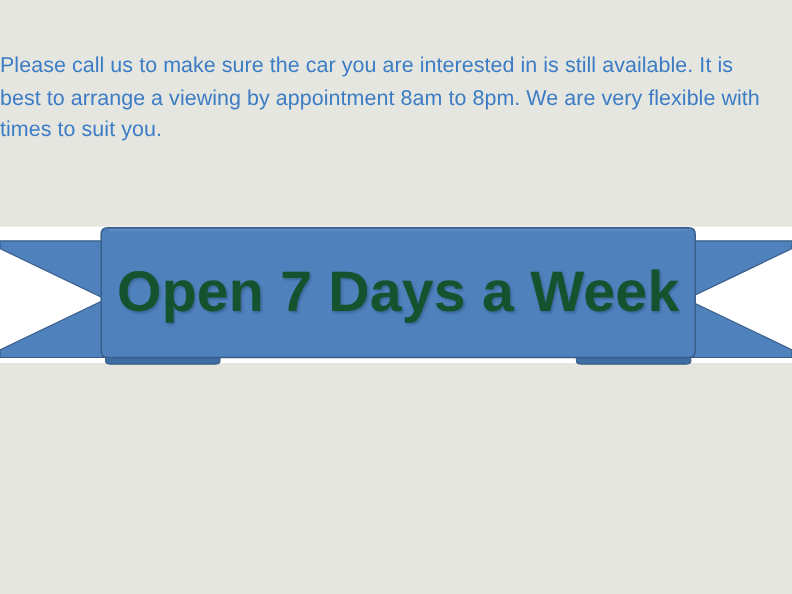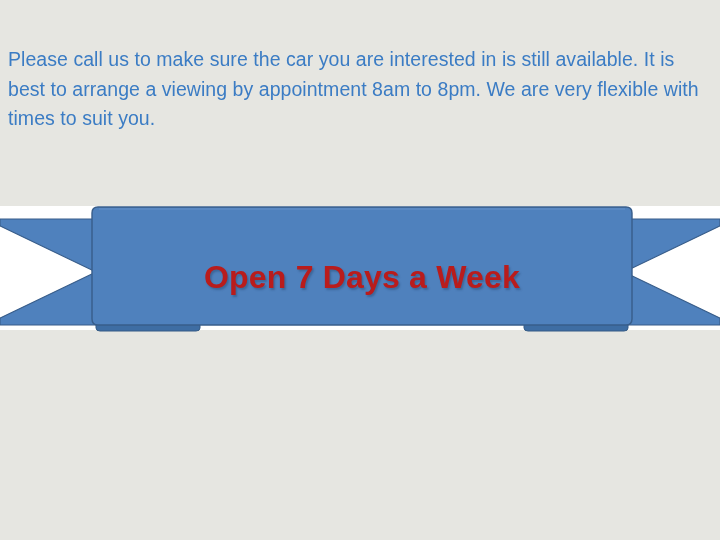--- a/index.html
+++ b/index.html
@@ -19,21 +19,21 @@
     position: absolute;
     left: 0; top: 0;
     width: 720px;
     height: 540px;
     background: #E6E6E1;
   }
 
   
   #body-paragraph {
     position: absolute;
-    left: 8px;
+    left: 0;
     top: 45px;
     width: 700px;
     color: #3B7CC4;
     font-family: "Liberation Sans", sans-serif;
     font-size: 19.5px;
     line-height: 29.5px;
     font-weight: 400;
     letter-spacing: 0.05px;
     white-space: pre-wrap;
   }
@@ -49,29 +49,29 @@
   #ribbon-svg {
     position: absolute;
     left: 0; top: 0;
     width: 720px;
     height: 145px;
     display: block;
   }
   #ribbon-title {
     position: absolute;
     left: 92px;
-    top: 23px;
+    top: 12px;
     width: 540px;
     height: 118px;
     display: flex;
     align-items: center;
     justify-content: center;
-    color: #b91c1c;
+    color: #14532d;
     font-family: "Liberation Sans", sans-serif;
-    font-size: 32px;
+    font-size: 52px;
     font-weight: 700;
     letter-spacing: 0.2px;
     text-shadow: 1.5px 1.5px 2px rgba(40,70,110,0.45);
     pointer-events: none;
     white-space: nowrap;
   }
 </style>
 </head>
 <body>
 

